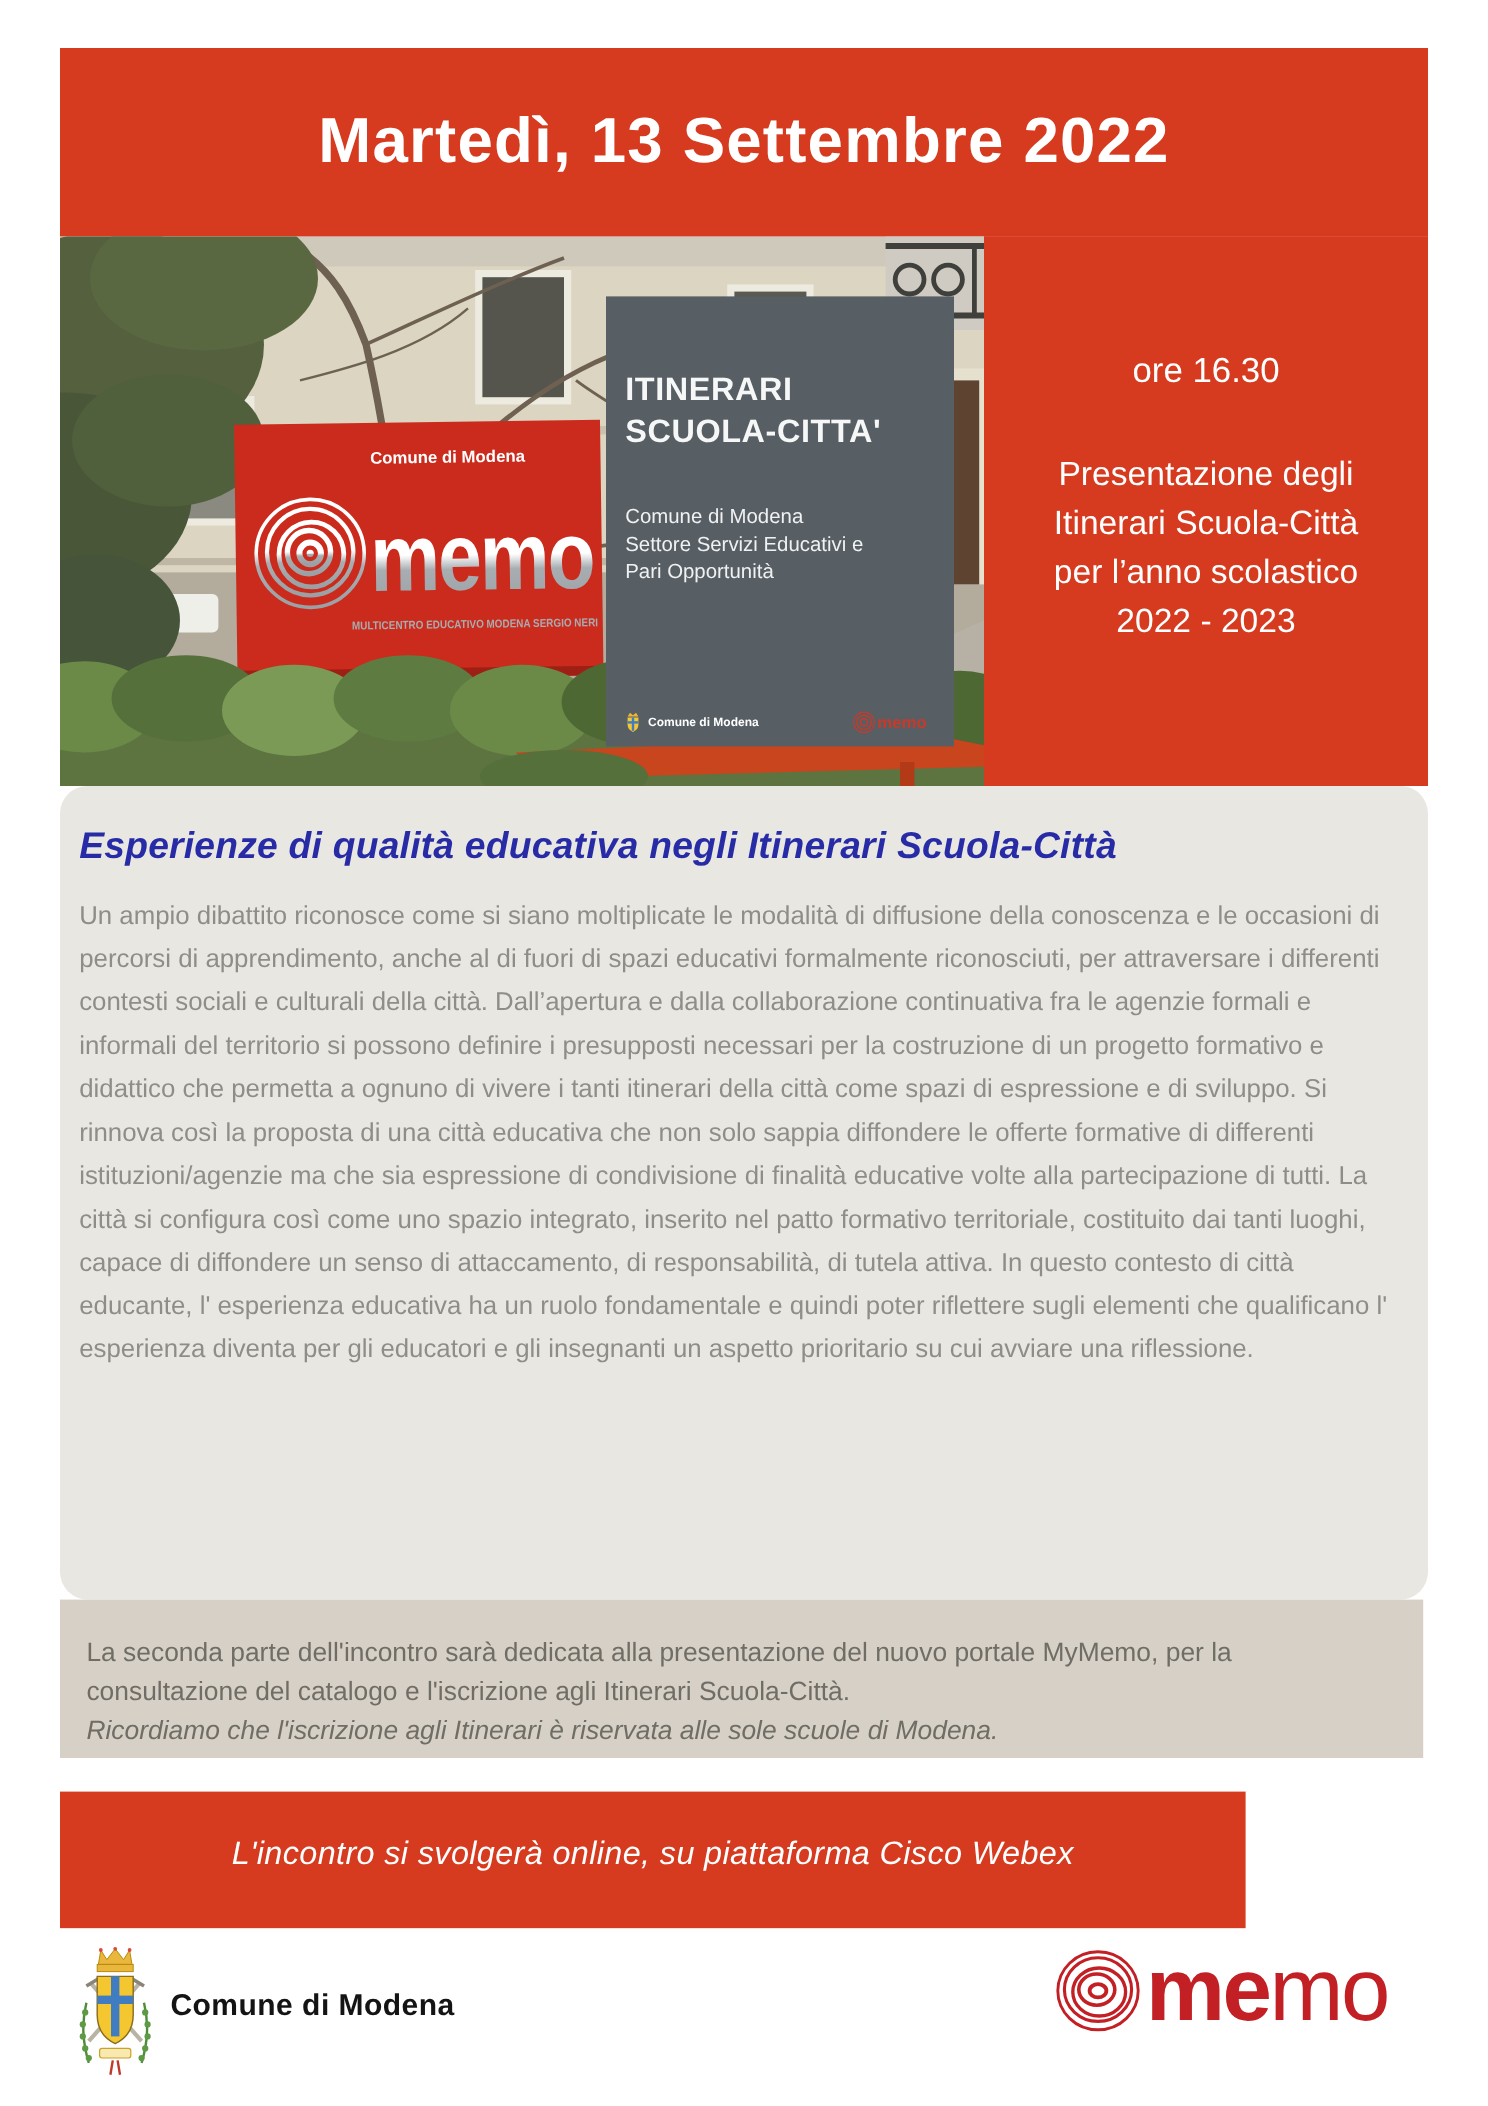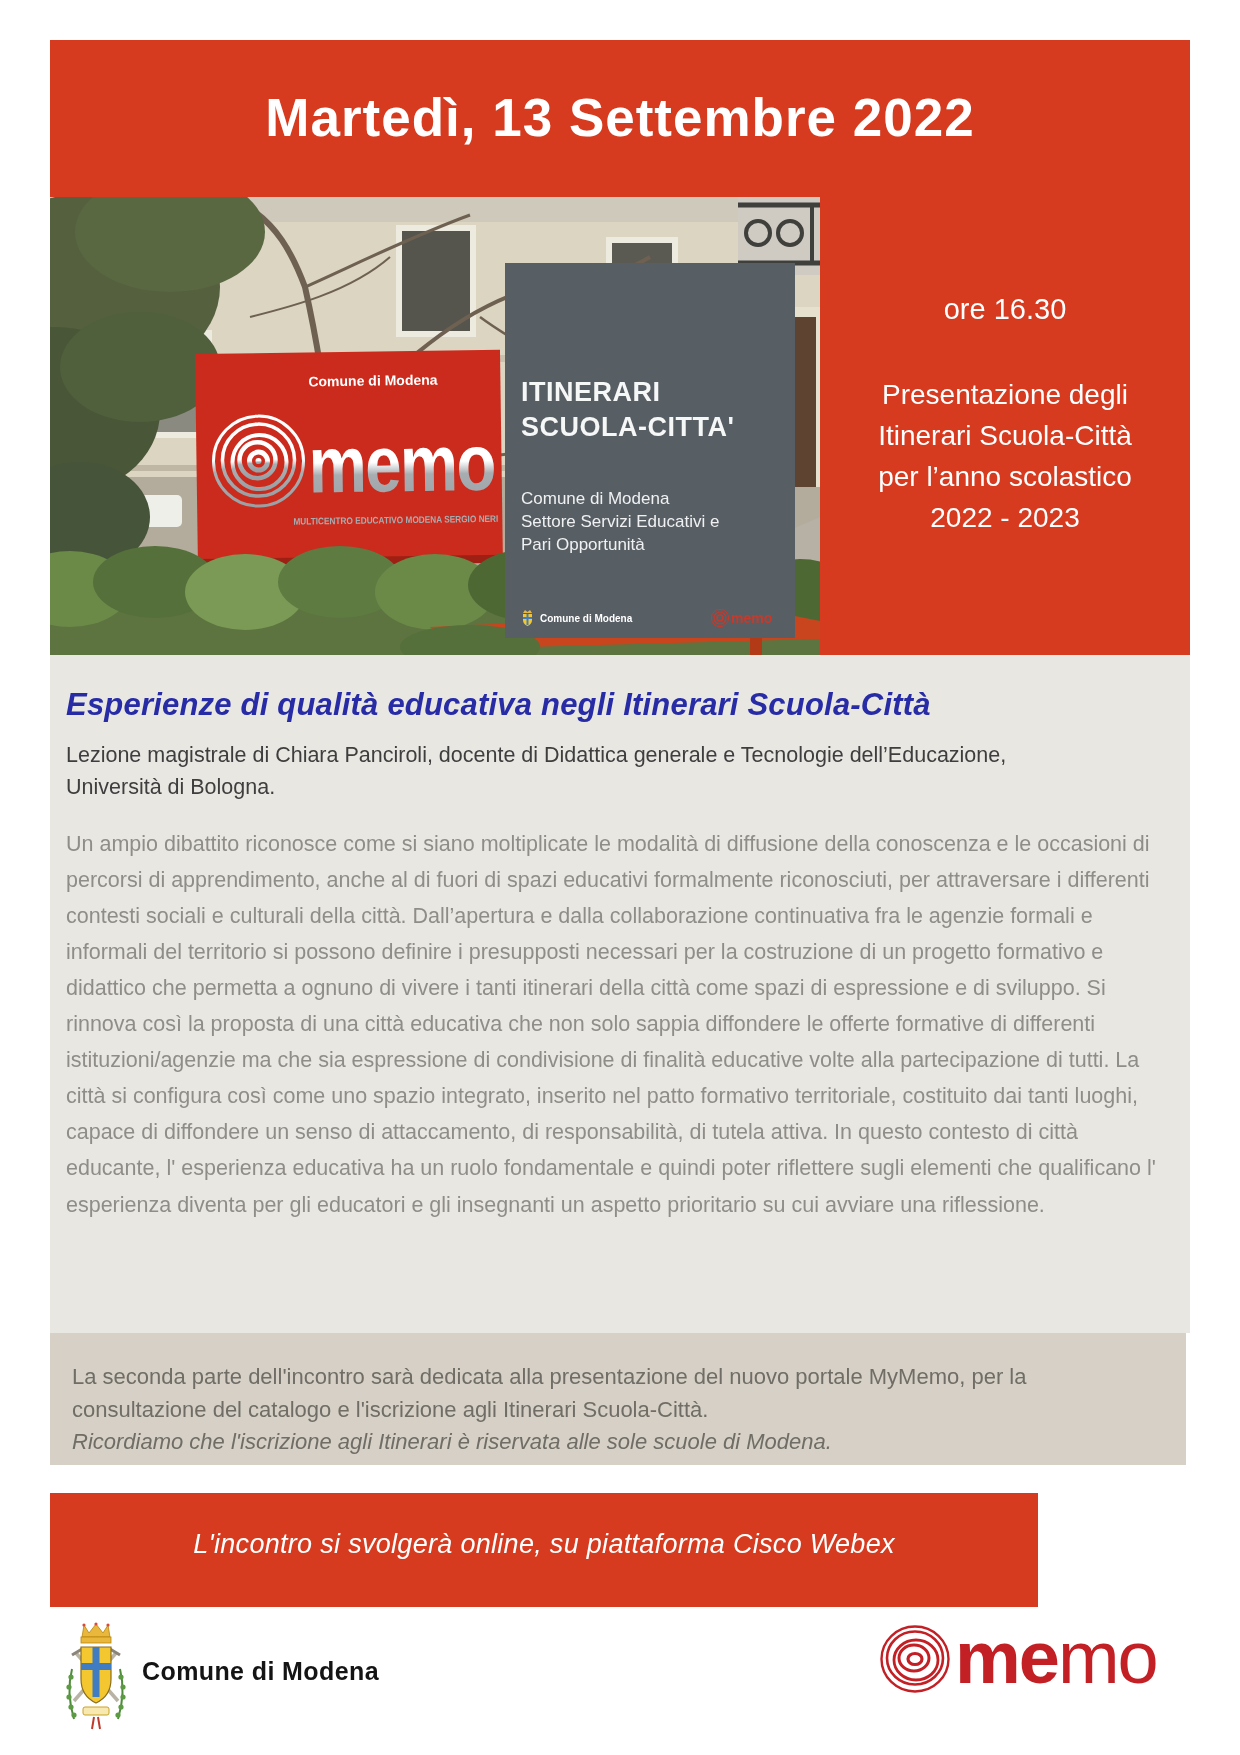--- a/index.html
+++ b/index.html
@@ -13,34 +13,34 @@
   
   .header-band{position:absolute;left:50px;top:40px;width:1140px;height:157px;
                background:var(--red);display:flex;flex-direction:row;align-items:center;justify-content:center;}
   .header-line1{color:#fff;font-size:53px;font-weight:700;letter-spacing:1px;line-height:1.1;}
   .header-line2{color:#fff;font-size:48px;font-weight:400;letter-spacing:3px;line-height:1.15;margin-top:8px;}
 
   
   .hero{position:absolute;left:50px;top:197px;width:1140px;height:458px;background:var(--red);}
   .hero-photo{position:absolute;left:0;top:0;width:770px;height:458px;}
   .hero-poster{position:absolute;left:455px;top:50px;width:290px;height:375px;background:var(--poster-bg);
-               box-sizing:border-box;padding:112px 14px 0 16px;color:#fff;margin-top:16px;}
+               box-sizing:border-box;padding:60px 14px 0 16px;color:#fff;}
   .poster-title{font-size:27px;font-weight:600;letter-spacing:.5px;line-height:1.28;color:#F6F7F7;}
   .poster-org{margin-top:44px;font-size:17px;line-height:1.35;color:#EFF1F2;}
   .poster-footer{position:absolute;left:16px;right:14px;bottom:10px;display:flex;align-items:center;gap:6px;}
   .poster-footer .org-mini{font-size:10px;font-weight:700;color:#fff;}
   .poster-footer .spacer{flex:1;}
   .hero-side{position:absolute;left:770px;top:0;width:370px;height:458px;background:var(--red);
              display:flex;flex-direction:column;align-items:center;box-sizing:border-box;padding-top:96px;}
   .side-time{color:#fff;font-size:29px;font-weight:400;}
   .side-lines{margin-top:48px;text-align:center;color:#fff;font-size:28px;line-height:41px;font-weight:400;}
 
   
   .body-section{position:absolute;left:50px;top:655px;width:1140px;height:678px;background:var(--body-bg);
-                box-sizing:border-box;padding:32px 25px 0 16px;}
+                box-sizing:border-box;padding:32px 25px 0 16px;border-radius:23px;}
   .body-heading{color:var(--blue);font-size:31px;font-style:italic;font-weight:600;letter-spacing:.2px;margin:0;}
   .body-lead{margin:16px 0 0 0;max-width:1030px;font-size:21.5px;line-height:1.5;color:#3E3E3E;font-weight:400;}
   .body-paragraph{margin:22px 0 0 0;max-width:1105px;font-size:21.5px;line-height:1.68;color:#8F8D88;font-weight:400;}
 
   
   .callout{position:absolute;left:50px;top:1333px;width:1136px;height:132px;background:var(--callout-bg);
            box-sizing:border-box;padding:28px 30px 0 22px;color:#6F6D66;}
   .callout-text{margin:0;max-width:1070px;font-size:22px;line-height:1.48;}
   .callout-note{margin:0;max-width:1070px;font-size:22px;line-height:1.48;font-style:italic;}
 
@@ -196,21 +196,20 @@
         <div>Presentazione degli</div>
         <div>Itinerari Scuola-Città</div>
         <div>per l’anno scolastico</div>
         <div>2022 - 2023</div>
       </div>
     </div>
   </div>
 
   <div class="body-section">
     <h2 class="body-heading">Esperienze di qualità educativa negli Itinerari Scuola-Città</h2>
-    <p class="body-lead">Lezione magistrale di Chiara Panciroli, docente di Didattica generale e Tecnologie dell’Educazione, Università di Bologna.</p>
     <p class="body-paragraph">Un ampio dibattito riconosce come si siano moltiplicate le modalità di diffusione della conoscenza e le occasioni di percorsi di apprendimento, anche al di fuori di spazi educativi formalmente riconosciuti, per attraversare i differenti contesti sociali e culturali della città. Dall’apertura e dalla collaborazione continuativa fra le agenzie formali e informali del territorio si possono definire i presupposti necessari per la costruzione di un progetto formativo e didattico che permetta a ognuno di vivere i tanti itinerari della città come spazi di espressione e di sviluppo. Si rinnova così la proposta di una città educativa che non solo sappia diffondere le offerte formative di differenti istituzioni/agenzie ma che sia espressione di condivisione di finalità educative volte alla partecipazione di tutti. La città si configura così come uno spazio integrato, inserito nel patto formativo territoriale, costituito dai tanti luoghi, capace di diffondere un senso di attaccamento, di responsabilità, di tutela attiva. In questo contesto di città educante, l' esperienza educativa ha un ruolo fondamentale e quindi poter riflettere sugli elementi che qualificano l' esperienza diventa per gli educatori e gli insegnanti un aspetto prioritario su cui avviare una riflessione.</p>
   </div>
 
   <div class="callout">
     <p class="callout-text">La seconda parte dell'incontro sarà dedicata alla presentazione del nuovo portale MyMemo, per la consultazione del catalogo e l'iscrizione agli Itinerari Scuola-Città.</p>
     <p class="callout-note">Ricordiamo che l'iscrizione agli Itinerari è riservata alle sole scuole di Modena.</p>
   </div>
 
   <div class="webex-banner">
     <span>L'incontro si svolgerà online, su piattaforma Cisco Webex</span>

